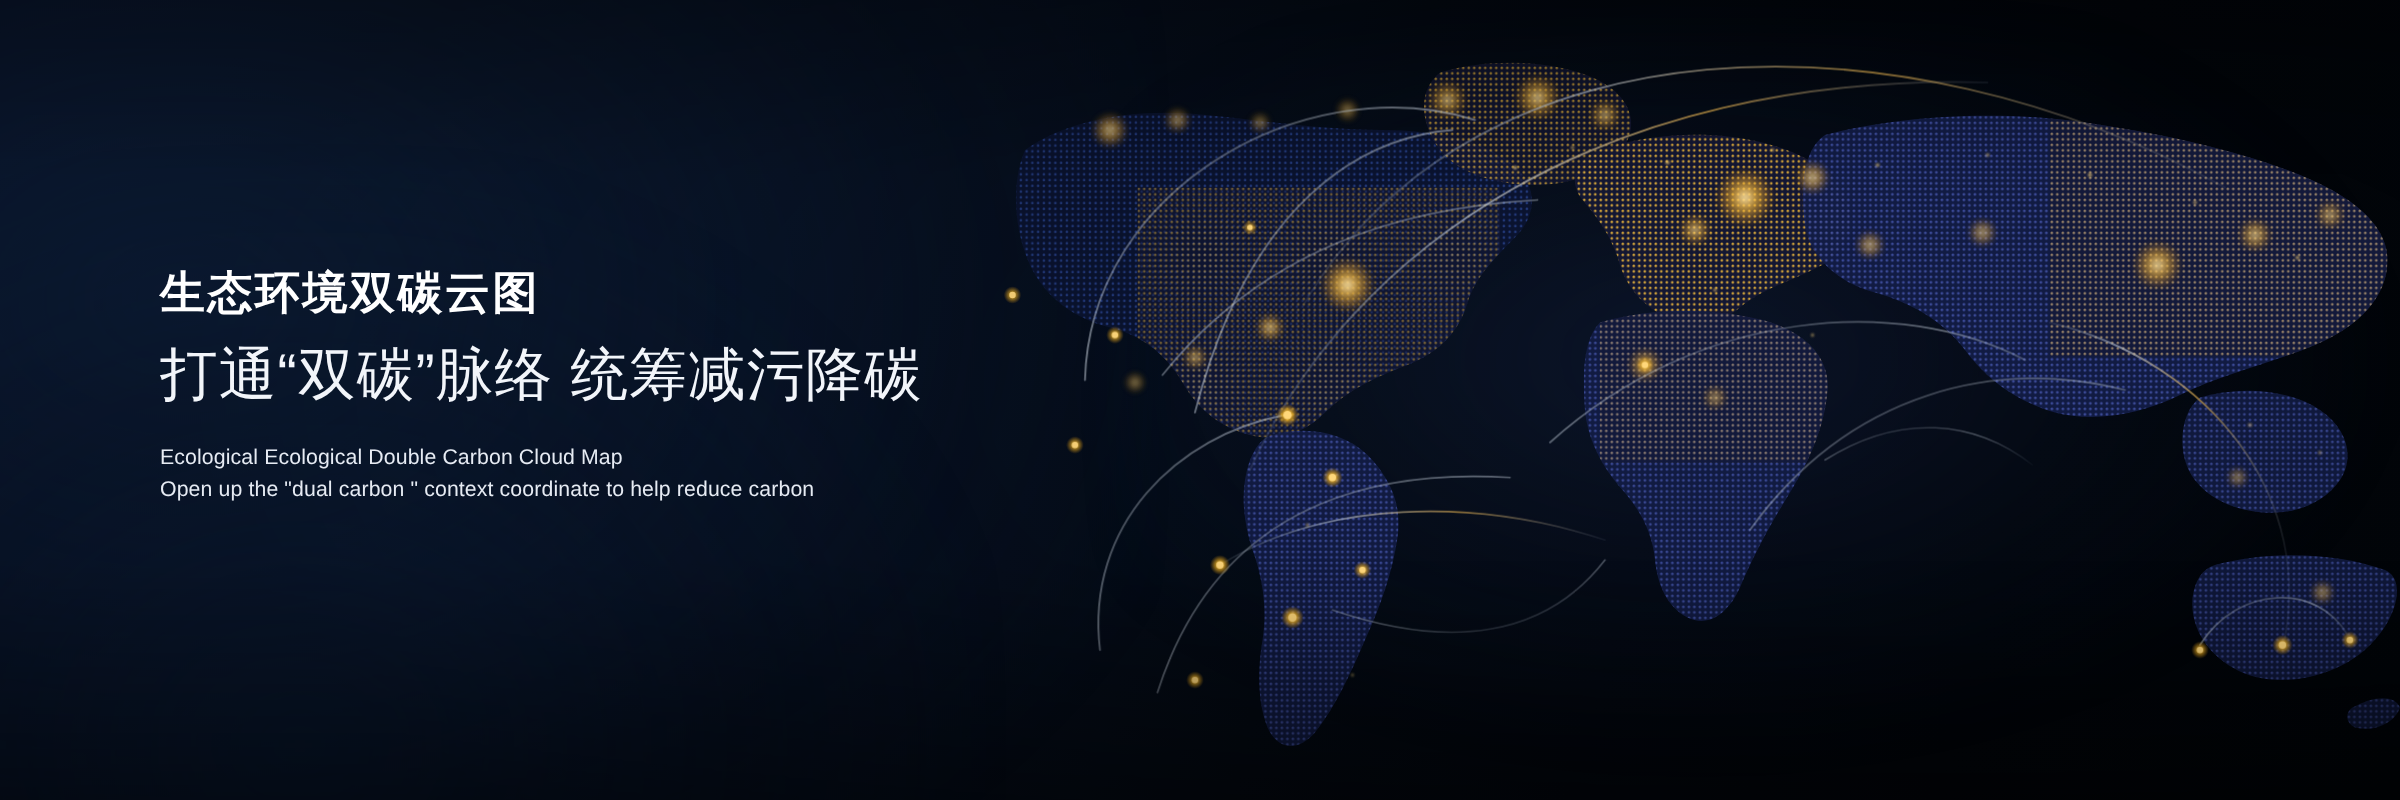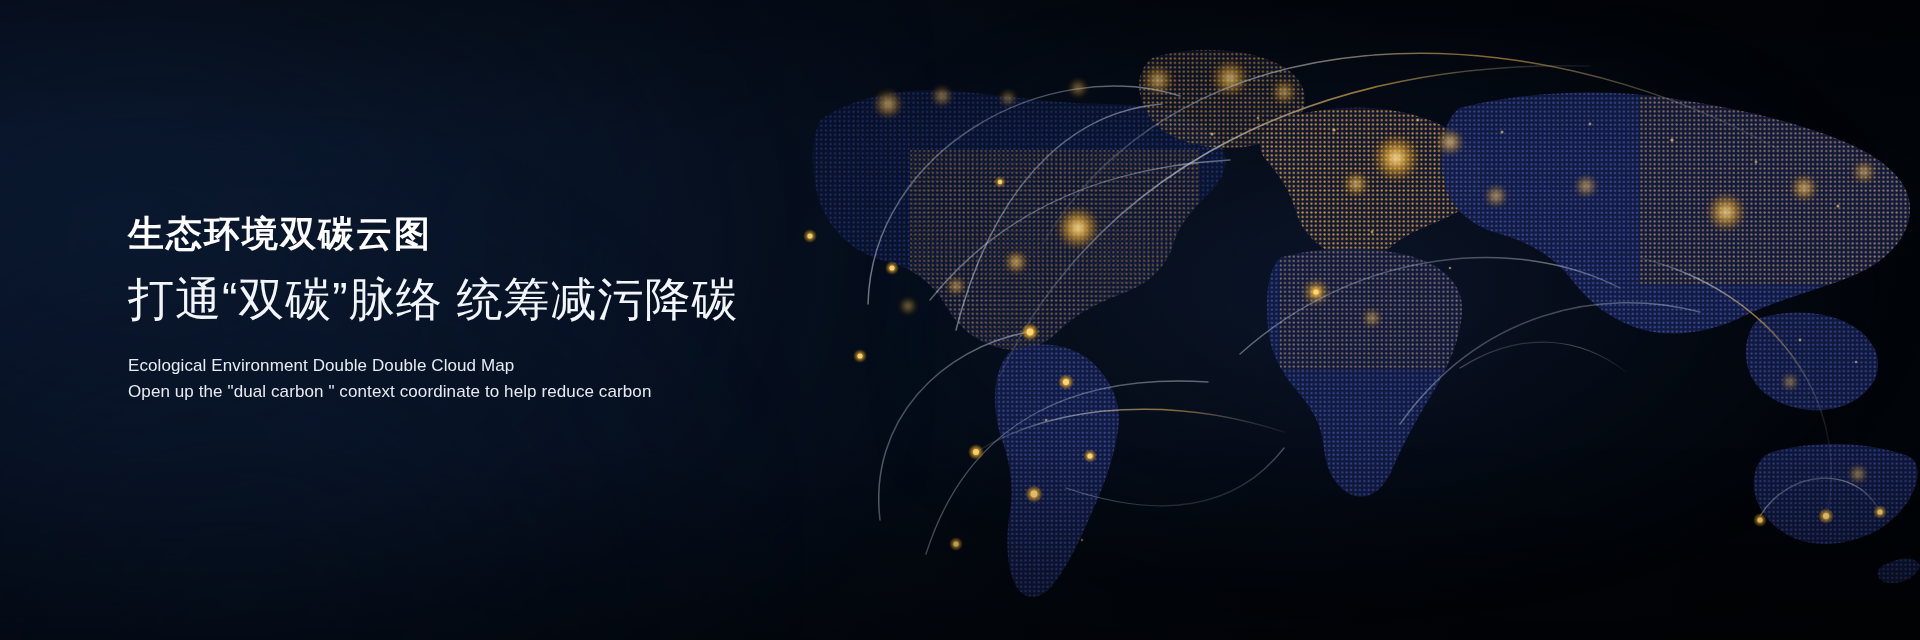--- a/index.html
+++ b/index.html
@@ -357,17 +357,17 @@
         <circle cx="322" cy="540" r="1.2" opacity="0.5"></circle>
       </g>
     </svg>
   </div>
 
   <div class="bg-vignette"></div>
 
   <div class="copy">
     <h1 class="headline-cn">生态环境双碳云图</h1>
     <h2 class="subhead-cn">打通“双碳”脉络 统筹减污降碳</h2>
-    <p class="eng-line">Ecological Environment Double Double Cloud Map</p>
+    <p class="eng-line">Ecological Ecological Double Carbon Cloud Map</p>
     <p class="eng-line">Open up the "dual carbon " context coordinate to help reduce carbon</p>
   </div>
 
 </div>
 
 </body></html>

